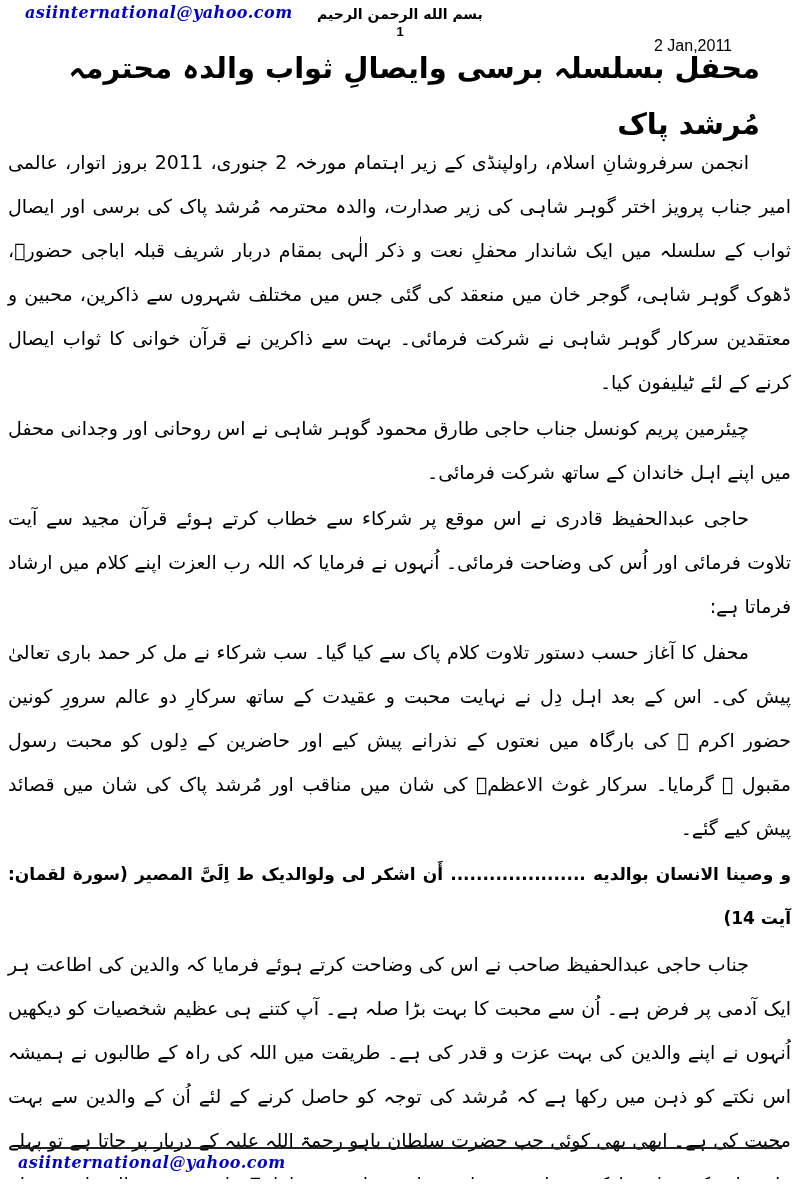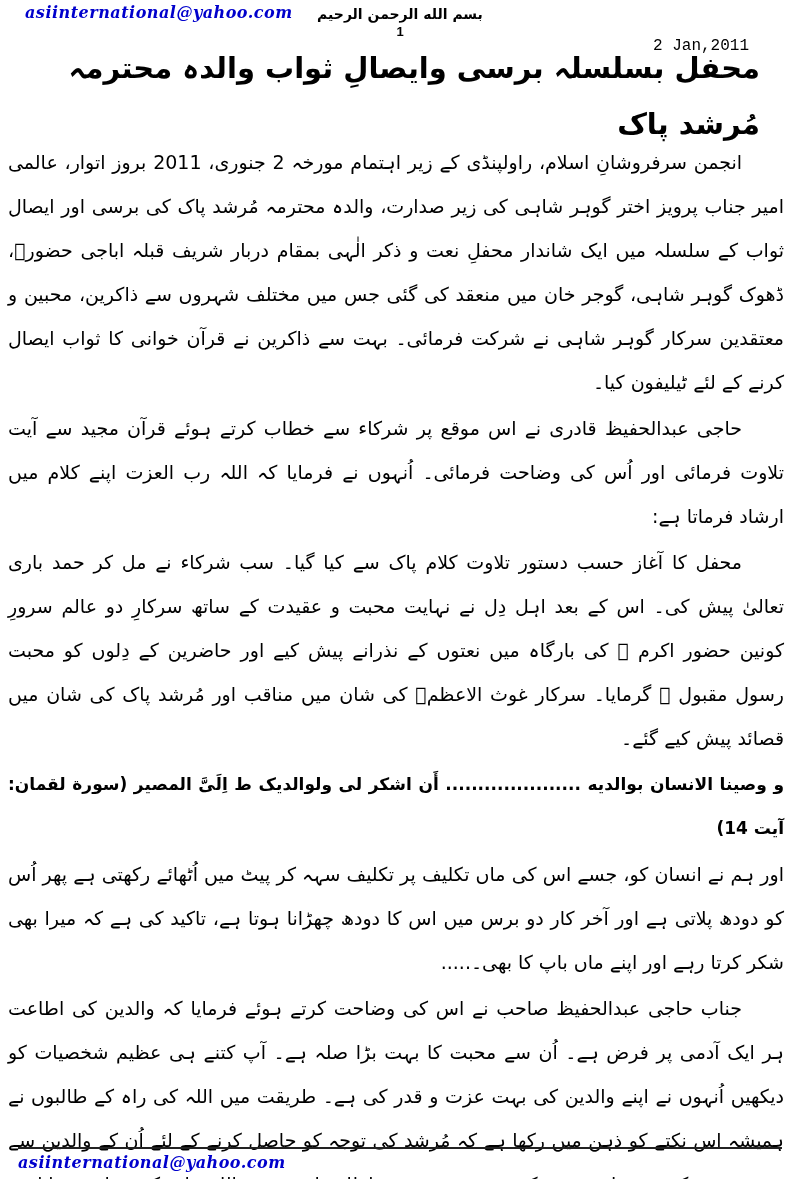--- a/index.html
+++ b/index.html
@@ -45,22 +45,22 @@
     left: 0;
     width: 100%;
     text-align: center;
     font-family: "Liberation Sans", sans-serif;
     font-size: 13px;
     font-weight: bold;
   }
   .doc-date {
     position: absolute;
     top: 37px;
-    right: 51px;
-    font-family: Liberation Mono, monospace;
+    right: 68px;
+    font-family: Liberation Sans, sans-serif;
     font-size: 16px;
     text-align: right;
   }
   .doc-title {
     position: absolute;
     top: 40px;
     left: 40px;
     right: 40px;
     margin: 0;
     text-align: right;
@@ -74,21 +74,21 @@
     position: absolute;
     top: 140px;
     left: 8px;
     right: 8px;
     direction: rtl;
     text-align: justify;
     font-size: 19px;
     line-height: 44px;
   }
   .article p {
-    margin: 0 8px 2px 0;
+    margin: 0 1px 2px 0;
     text-indent: 42px;
   }
   .article p.no-indent {
     text-indent: 0;
   }
   .verse {
     font-weight: bold;
     font-size: 17px;
   }
   
@@ -126,24 +126,24 @@
   <div class="bismillah">بسم الله الرحمن الرحيم</div>
 
   <div class="page-number">1</div>
 
   <div class="doc-date">2 Jan,2011</div>
 
   <h1 class="doc-title">محفل بسلسلہ برسی وایصالِ ثواب والدہ محترمہ مُرشد پاک</h1>
 
   <div class="article">
     <p>انجمن سرفروشانِ اسلام، راولپنڈی کے زیر اہتمام مورخہ 2 جنوری، 2011 بروز اتوار، عالمی امیر جناب پرویز اختر گوہر شاہی کی زیر صدارت، والدہ محترمہ مُرشد پاک کی برسی اور ایصال ثواب کے سلسلہ میں ایک شاندار محفلِ نعت و ذکر الٰہی بمقام دربار شریف قبلہ اباجی حضورؒ، ڈھوک گوہر شاہی، گوجر خان میں منعقد کی گئی جس میں مختلف شہروں سے ذاکرین، محبین و معتقدین سرکار گوہر شاہی نے شرکت فرمائی۔ بہت سے ذاکرین نے قرآن خوانی کا ثواب ایصال کرنے کے لئے ٹیلیفون کیا۔</p>
+    <p>چیئرمین پریم کونسل جناب حاجی طارق محمود گوہر شاہی نے اس روحانی اور وجدانی محفل میں اپنے اہل خاندان کے ساتھ شرکت فرمائی۔</p>
     <p>حاجی عبدالحفیظ قادری نے اس موقع پر شرکاء سے خطاب کرتے ہوئے قرآن مجید سے آیت تلاوت فرمائی اور اُس کی وضاحت فرمائی۔ اُنہوں نے فرمایا کہ اللہ رب العزت اپنے کلام میں ارشاد فرماتا ہے:</p>
     <p>محفل کا آغاز حسب دستور تلاوت کلام پاک سے کیا گیا۔ سب شرکاء نے مل کر حمد باری تعالیٰ پیش کی۔ اس کے بعد اہل دِل نے نہایت محبت و عقیدت کے ساتھ سرکارِ دو عالم سرورِ کونین حضور اکرم ﷺ کی بارگاہ میں نعتوں کے نذرانے پیش کیے اور حاضرین کے دِلوں کو محبت رسول مقبول ﷺ گرمایا۔ سرکار غوث الاعظمؓ کی شان میں مناقب اور مُرشد پاک کی شان میں قصائد پیش کیے گئے۔</p>
     <p class="verse no-indent">و وصینا الانسان بوالدیه ..................... أَن اشکر لی ولوالدیک ط اِلَیَّ المصیر (سورة لقمان: آیت 14)</p>
-    <p class="no-indent">اور ہم نے انسان کو، جسے اس کی ماں تکلیف پر تکلیف سہہ کر پیٹ میں اُٹھائے رکھتی ہے پھر اُس کو دودھ پلاتی ہے اور آخر کار دو برس میں اس کا دودھ چھڑانا ہوتا ہے، تاکید کی ہے کہ میرا بھی شکر کرتا رہے اور اپنے ماں باپ کا بھی۔.....</p>
     <p>جناب حاجی عبدالحفیظ صاحب نے اس کی وضاحت کرتے ہوئے فرمایا کہ والدین کی اطاعت ہر ایک آدمی پر فرض ہے۔ اُن سے محبت کا بہت بڑا صلہ ہے۔ آپ کتنے ہی عظیم شخصیات کو دیکھیں اُنہوں نے اپنے والدین کی بہت عزت و قدر کی ہے۔ طریقت میں اللہ کی راہ کے طالبوں نے ہمیشہ اس نکتے کو ذہن میں رکھا ہے کہ مُرشد کی توجہ کو حاصل کرنے کے لئے اُن کے والدین سے بہت محبت کی ہے۔ ابھی بھی کوئی جب حضرت سلطان باہو رحمۃ اللہ علیہ کے دربار پر جاتا ہے تو پہلے مائی باپ کے مزار مبارک پر حاضری دیتا ہے۔ اسی طرح بری امامؒ حاضری دینے والے زائرین پہلے آپؒ کے والدین کے مزار مبارک پر حاضری دیتے اور فاتحہ خوانی کرتے ہیں۔</p>
 
   </div>
 
   <div class="footer">
     <a class="footer-email">asiinternational@yahoo.com</a>
   </div>
 
 </div>
 

